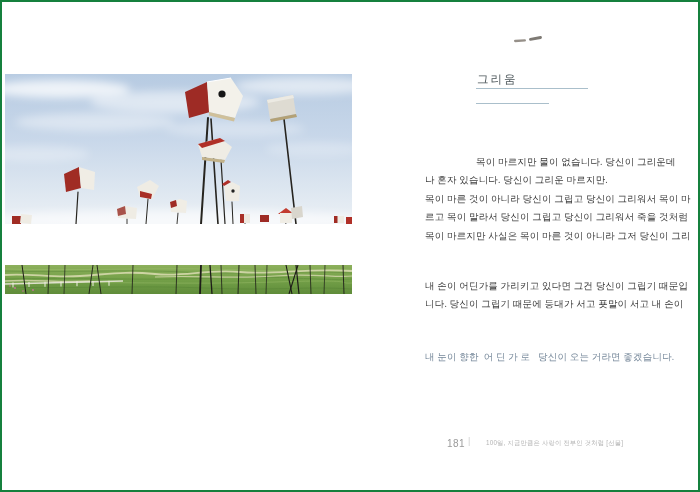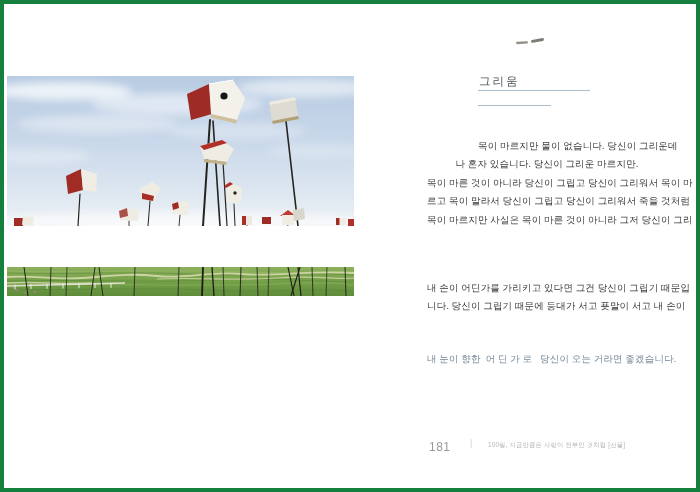--- a/index.html
+++ b/index.html
@@ -1,18 +1,18 @@
 <!DOCTYPE html>
 <html><head>
 <meta charset="utf-8">
 <style>
   html,body{margin:0;padding:0;background:#fff;}
   .spread{
     position:relative;width:700px;height:492px;background:#ffffff;
-    border:4px solid #15803d;box-sizing:border-box;overflow:hidden;
+    border:2px solid #15803d;box-sizing:border-box;overflow:hidden;
     font-family:"Liberation Serif","DejaVu Serif",serif;
   }
   
   .motif{position:absolute;left:511px;top:33px;}
   
   .photo-sky{position:absolute;left:3px;top:72px;}
   .photo-grass{position:absolute;left:3px;top:263px;}
   
   .title{
     position:absolute;left:475px;top:70px;margin:0;
@@ -20,26 +20,26 @@
   }
   .rule{position:absolute;height:1px;background:#aabfcb;}
   .rule-a{left:474px;top:86px;width:112px;}
   .rule-b{left:474px;top:101px;width:73px;}
   .para{
     position:absolute;left:423px;width:240px;
     color:#3b3b3b;font-size:9.5px;line-height:18.4px;letter-spacing:.2px;
   }
   .ln{white-space:pre;}
   .ln.indent{padding-left:51px;}
-  .p1{top:133px;text-align:center;}
+  .p1{top:151px;}
   .p2{top:275px;}
   .p3{top:346px;color:#76889a;}
   .footer{position:absolute;inset:0;pointer-events:none;}
   .footer span{position:absolute;font-family:"Liberation Sans","DejaVu Sans",sans-serif;}
-  .pgnum{left:425px;top:436px;font-size:12px;color:#9a9a9a;letter-spacing:.5px;}
+  .pgnum{left:445px;top:436px;font-size:10px;color:#9a9a9a;letter-spacing:.5px;}
   .sep{left:466px;top:434px;font-size:9px;color:#d0d0d0;font-weight:300;}
   .chapter{left:484px;top:437px;font-size:6.3px;color:#b4b4b4;letter-spacing:.2px;}
 </style>
 </head>
 <body>
 
 <div class="spread">
 
   <svg class="motif" width="32" height="10" viewBox="0 0 32 10">
     <rect x="1" y="4.5" width="12" height="2.4" rx="1.2" fill="#969089" transform="rotate(-4 7 5.7)"></rect>

